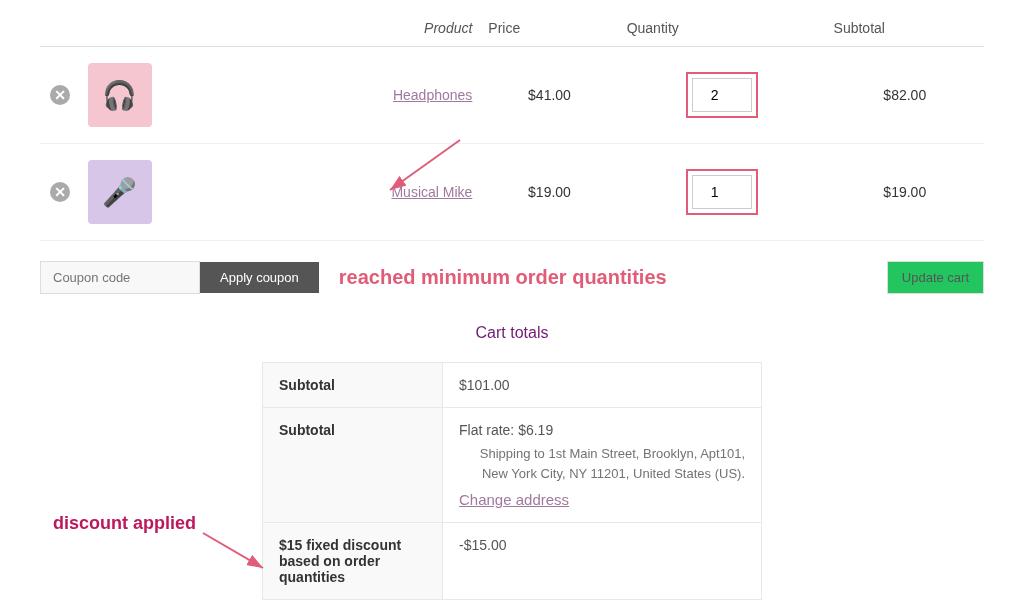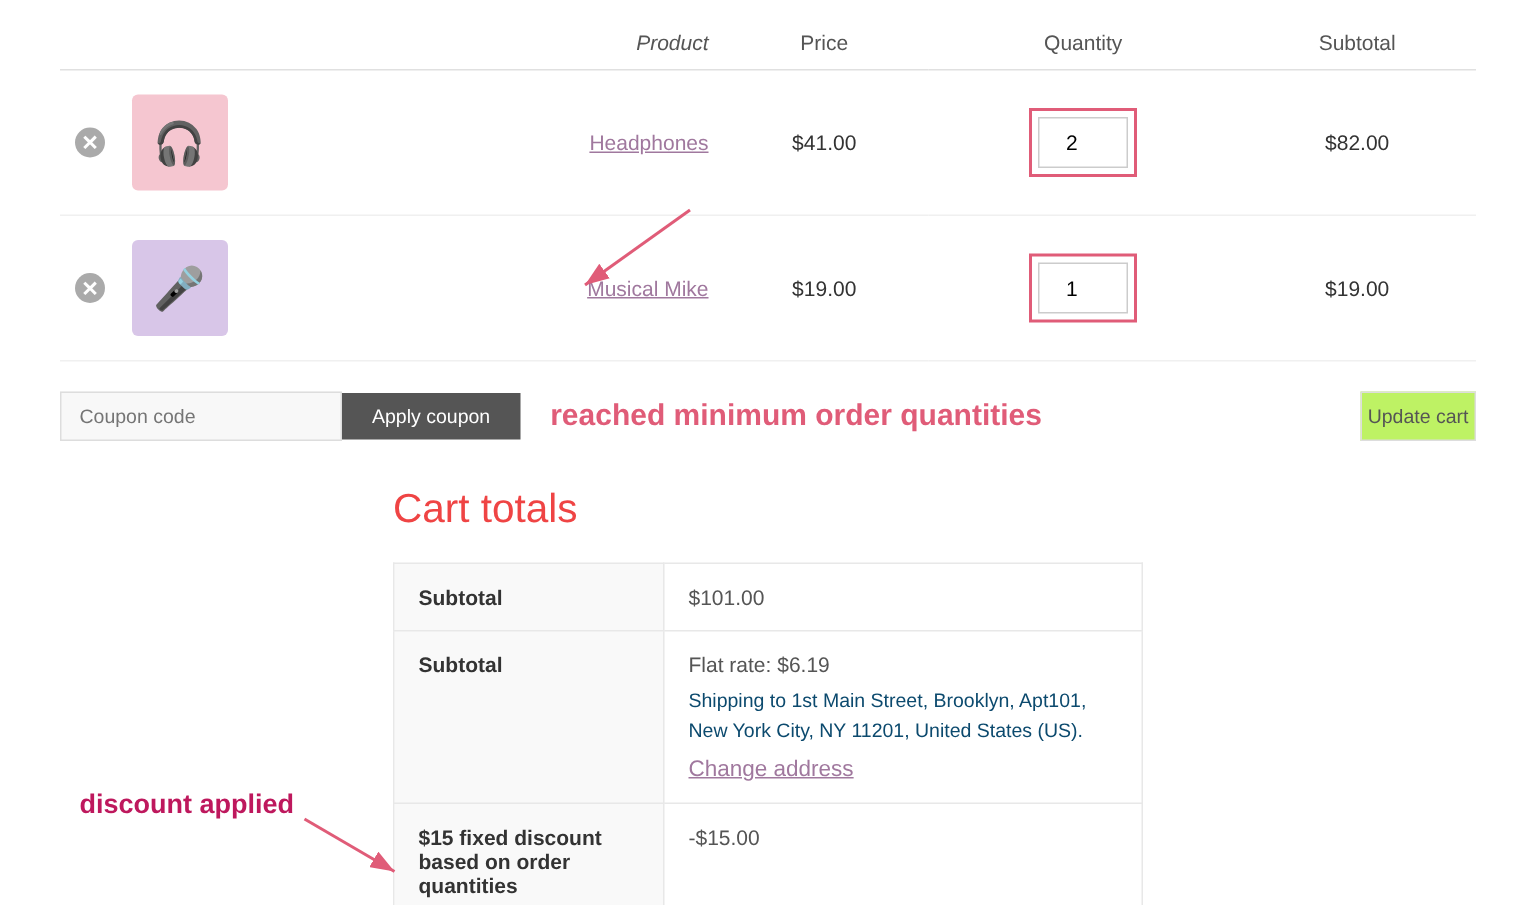--- a/index.html
+++ b/index.html
@@ -15,21 +15,21 @@
       padding: 10px 40px 40px;
     }
 
     
     .cart-table {
       width: 100%;
       border-collapse: collapse;
       margin-bottom: 20px;
     }
     .cart-table th {
-      text-align: center;
+      text-align: left;
       padding: 10px 8px;
       font-weight: 400;
       color: #555;
       border-bottom: 1px solid #e0e0e0;
     }
     .cart-table th.col-product { text-align: right; padding-left: 80px; font-style: italic; }
     .cart-table td {
       padding: 16px 8px;
       text-align: center;
       vertical-align: middle;
@@ -95,59 +95,60 @@
       gap: 0;
       margin: 10px 0 30px;
       position: relative;
     }
     .coupon-input {
       padding: 8px 12px;
       border: 1px solid #ddd;
       background: #f8f8f8;
       color: #aaa;
       font-size: 13px;
-      width: 188px;
+      width: 160px;
       outline: none;
     }
     .apply-btn {
       padding: 8px 20px;
       background: #555;
       color: #fff;
       border: none;
       font-size: 13px;
       cursor: pointer;
       font-weight: 500;
     }
     .update-btn {
-      padding: 8px 4px;
-      background: #bef264;
+      padding: 8px 14px;
+      background: #22c55e;
       color: #555;
       border: 1px solid #ddd;
       font-size: 13px;
       cursor: pointer;
       margin-left: auto;
     }
 
     .annotation-text {
       font-size: 20px;
       font-weight: 700;
       color: #e05c78;
       margin-left: 20px;
     }
 
     
     .cart-totals {
       max-width: 500px;
       margin: 0 auto;
     }
     .cart-totals-title {
-      font-size: 27px;
+      text-align: center;
+      font-size: 16px;
       font-weight: 400;
       margin-bottom: 20px;
-      color: #ef4444;
+      color: #701a75;
     }
     .totals-table {
       width: 100%;
       border-collapse: collapse;
     }
     .totals-table tr td {
       padding: 14px 16px;
       vertical-align: top;
       border: 1px solid #e8e8e8;
     }
@@ -155,23 +156,24 @@
       font-weight: 600;
       width: 180px;
       background: #f9f9f9;
       color: #333;
     }
     .totals-table td:last-child {
       color: #555;
     }
     .shipping-address {
       font-size: 13px;
-      color: #0c4a6e;
+      color: #737373;
       margin-top: 6px;
       line-height: 1.5;
+      text-align: right;
     }
     .change-address-link {
       color: #a0789e;
       text-decoration: underline;
       cursor: pointer;
       display: block;
       margin-top: 8px;
       font-size: 15px;
     }
     .discount-amount {

